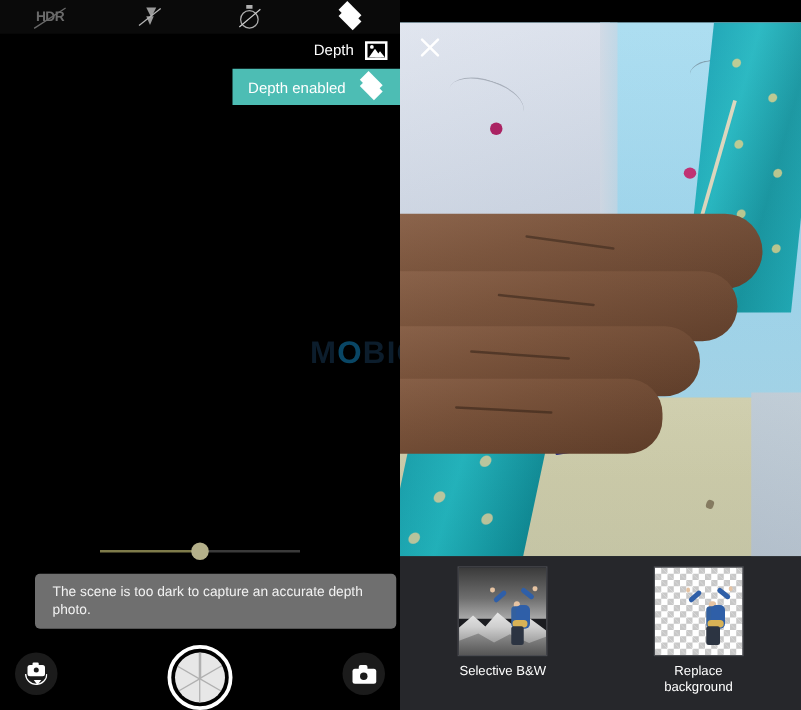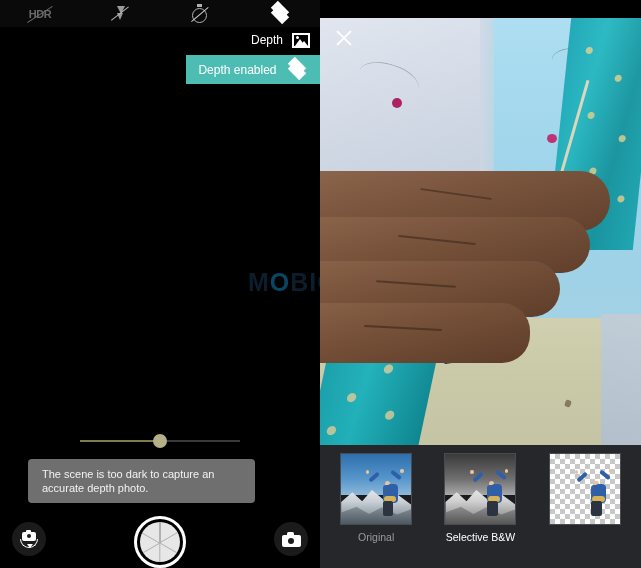--- a/index.html
+++ b/index.html
@@ -71,21 +71,21 @@
   .wm-o { display:inline-block; color:#0a4d6e; }
 
   .zoom-slider { position:absolute; left:80px; top:431px; width:160px; height:20px; }
   .zoom-slider .track-l { position:absolute; left:0; top:9px; width:80px; height:2px;
      background:#7e7b4a; }
   .zoom-slider .track-r { position:absolute; left:80px; top:9px; width:80px; height:2px;
      background:#3a3a3a; }
   .zoom-slider .thumb { position:absolute; left:73px; top:3px; width:14px; height:14px;
      border-radius:50%; background:#b4b08a; }
 
-  .toast { position:absolute; left:28px; top:459px; width:227px; min-height:43px;
+  .toast { position:absolute; left:28px; top:459px; width:289px; min-height:43px;
      background:#6f6f6f; border-radius:4px; display:flex; align-items:center;
      padding:8px 14px; }
   .toast .msg { color:#f2f2f2; font-size:11px; line-height:14px; }
 
   .bottom-bar { position:absolute; left:0; top:505px; width:320px; height:63px; background:#000; }
 
   .circ-btn { position:absolute; width:34px; height:34px; border-radius:50%;
      background:#1b1b1b; display:flex; align-items:center; justify-content:center; }
   .btn-switch { left:12px; top:522px; }
   .btn-gallery { left:274px; top:522px; }
@@ -382,39 +382,20 @@
       <span class="photo-shade"></span>
 
       <span class="close-x">
           <i></i>
           <i></i>
         </span>
     </div>
 
     <div class="filters">
 
-      <div class="filter">
-        <div class="thumb-box">
-          <span class="sc-sky"></span>
-            <span class="sc-mt"></span>
-            <span class="sc-mt2"></span>
-          <span class="sc-person">
-            <i class="p-armL"></i>
-              <i class="p-armR"></i>
-              <i class="p-handL"></i>
-              <i class="p-handR"></i>
-            <i class="p-head"></i>
-              <i class="p-body"></i>
-              <i class="p-pack"></i>
-            <i class="p-roll"></i>
-              <i class="p-legs"></i>
-          </span>
-        </div>
-        <div class="filter-label dim">Original</div>
-      </div>
 
       <div class="filter">
         <div class="thumb-box gray-scene">
           <span class="sc-sky"></span>
             <span class="sc-mt"></span>
             <span class="sc-mt2"></span>
           <span class="sc-person">
             <i class="p-armL"></i>
               <i class="p-armR"></i>
               <i class="p-handL"></i>
@@ -438,17 +419,18 @@
               <i class="p-armR"></i>
               <i class="p-handL"></i>
               <i class="p-handR"></i>
             <i class="p-head"></i>
               <i class="p-body"></i>
               <i class="p-pack"></i>
             <i class="p-roll"></i>
               <i class="p-legs"></i>
           </span>
         </div>
+        <div class="filter-label">Replace background</div>
       </div>
 
     </div>
   </div>
 </div>
 
 </body></html>

